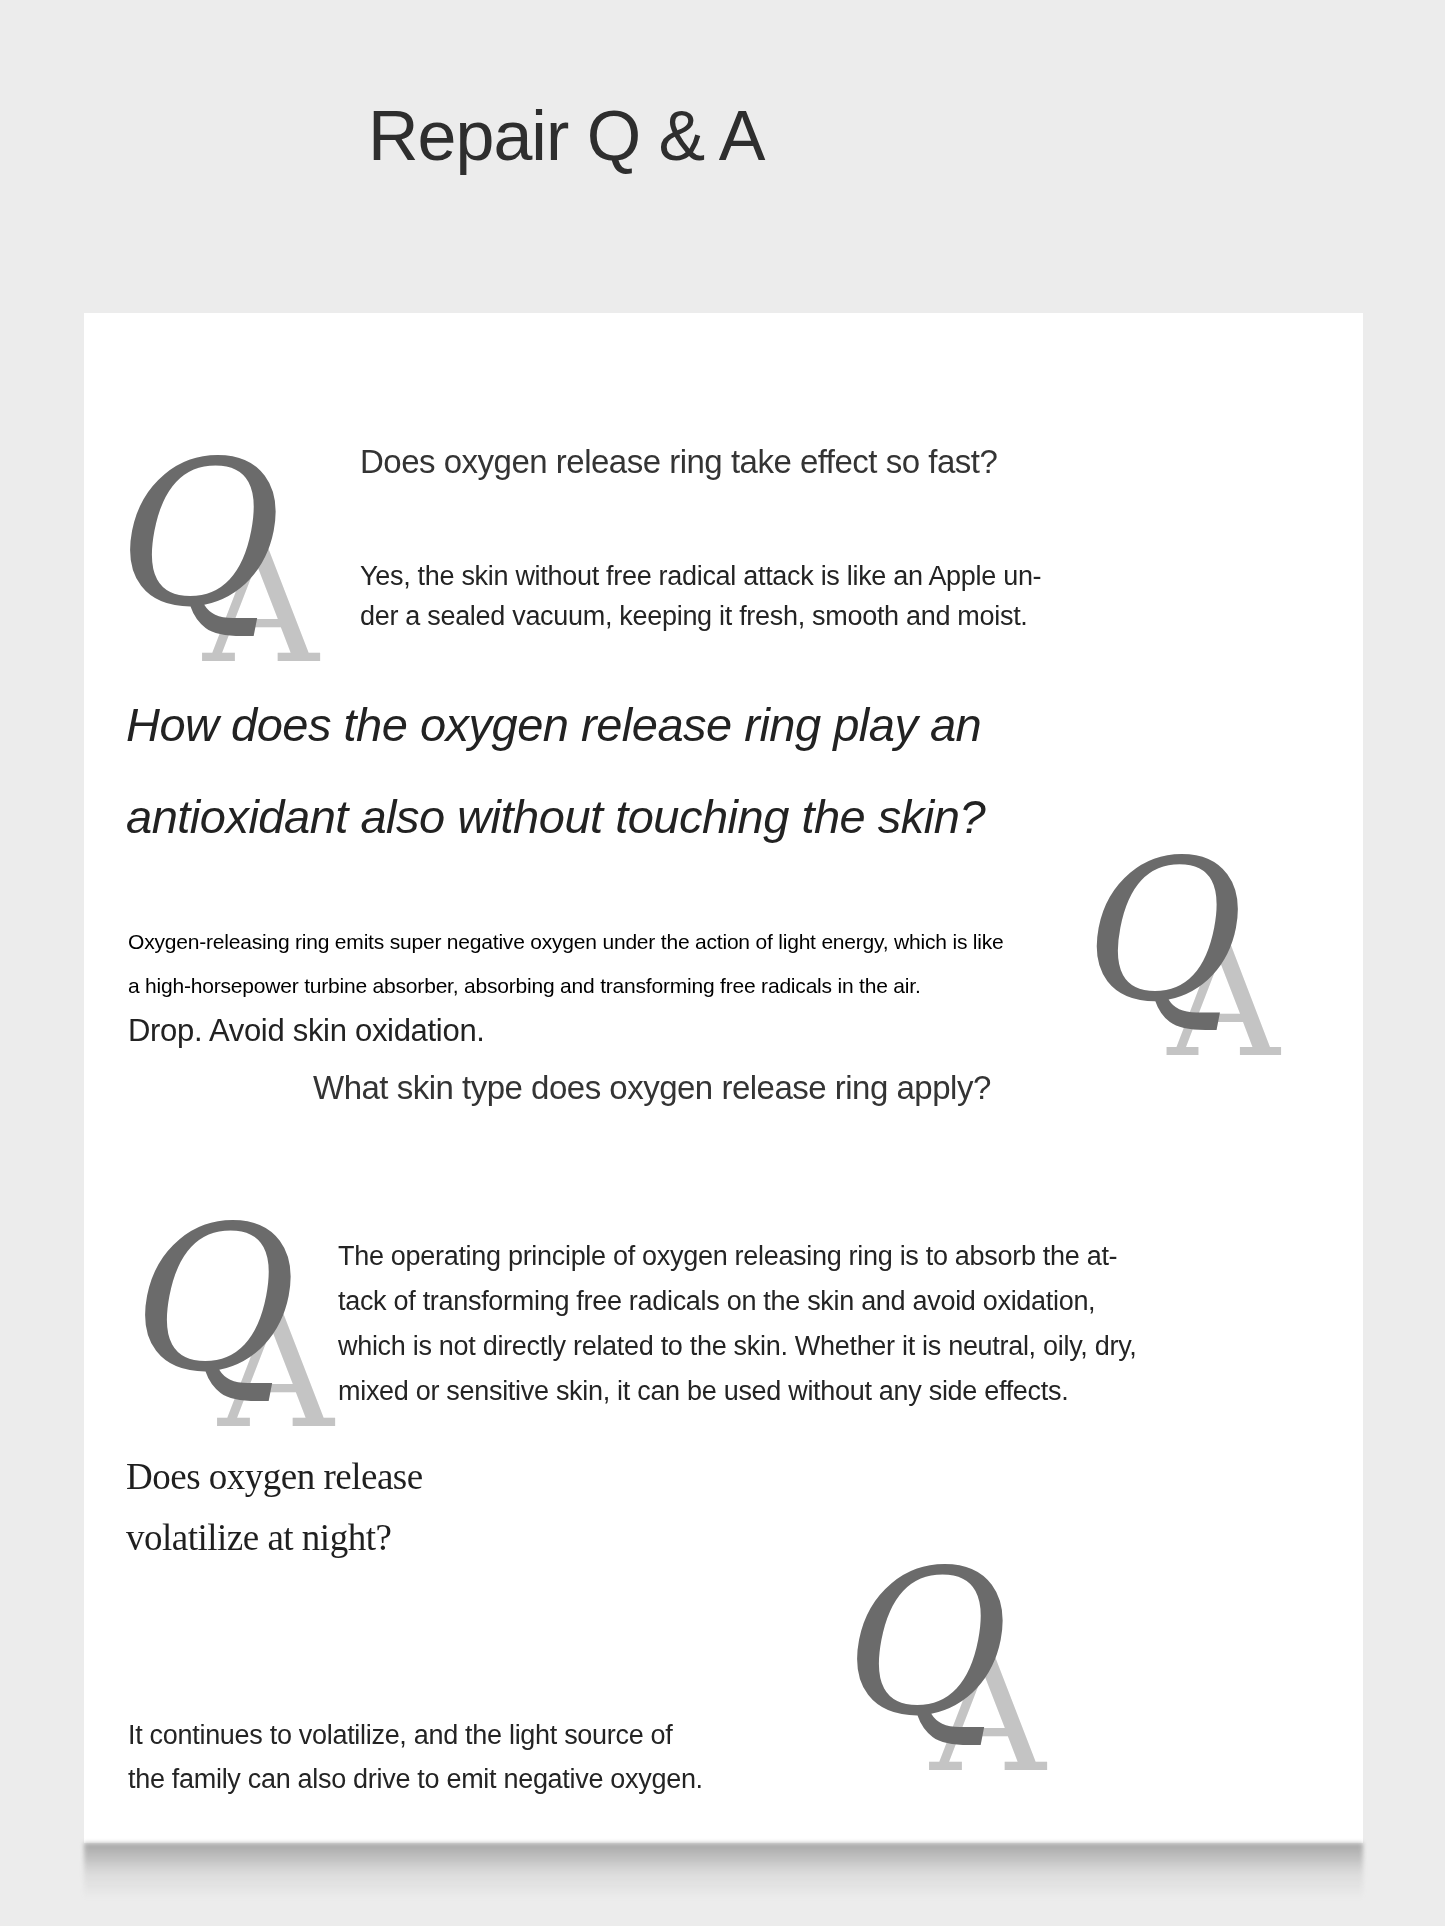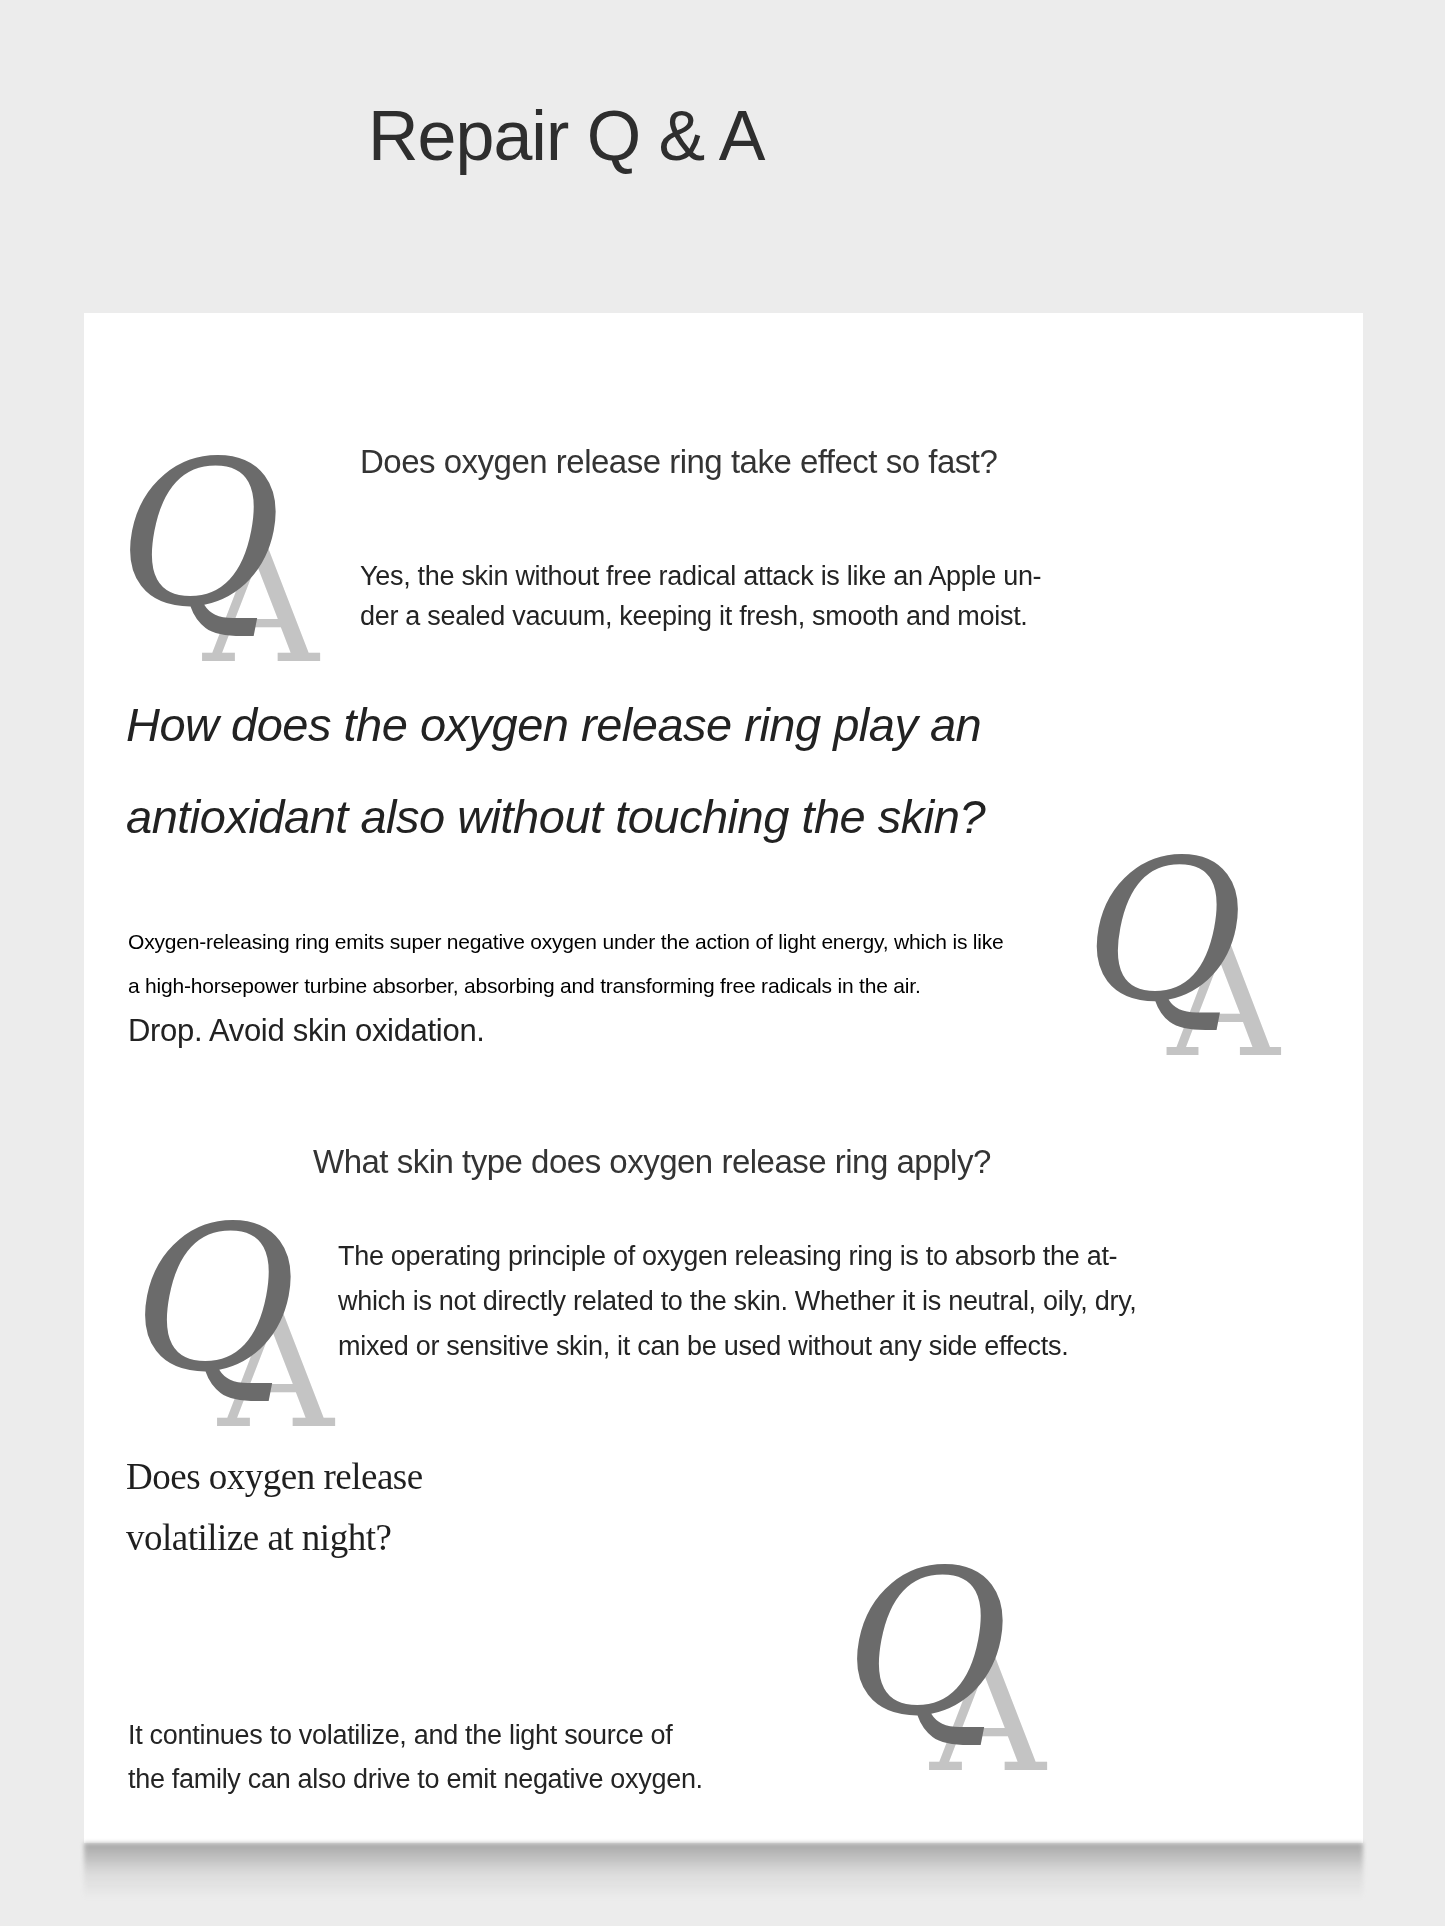--- a/index.html
+++ b/index.html
@@ -56,21 +56,21 @@
   .logo-2{left:1001px;top:535px;transform:scale(.97);transform-origin:top left;}
   .a2-small{
     position:absolute;left:44px;top:607px;
     font-size:21px;line-height:44px;color:#000000;
     letter-spacing:-0.2px;white-space:nowrap;
   }
   .a2-large{
     position:absolute;left:44px;top:700px;
     font-size:31px;color:#222222;letter-spacing:-0.3px;white-space:nowrap;
   }
-  .q3{left:229px;top:830px;text-align:right;}
+  .q3{left:229px;top:756px;text-align:right;}
   .logo-3{left:49px;top:900px;}
   .a3{left:254px;top:921px;line-height:45px;}
   .h4-block{
     position:absolute;left:42px;top:1133px;
     font-size:37px;line-height:61px;color:#1f1f1f;
     letter-spacing:-0.5px;white-space:nowrap;font-family:Liberation Serif, serif;
   }
   .logo-4{left:761px;top:1244px;}
   .a4{left:44px;top:1357px;line-height:44px;margin-top:43px;}
 </style>
@@ -107,20 +107,21 @@
     </div>
     <div class="a2-large">Drop. Avoid skin oxidation.</div>
 
     <div class="q-line q3">What skin type does oxygen release ring apply?</div>
     <div class="qa logo-3">
       <span class="a-letter">A</span>
       <span class="q-letter">Q</span>
     </div>
     <div class="ans a3">
       <div>The operating principle of oxygen releasing ring is to absorb the at-</div>
+      <div>tack of transforming free radicals on the skin and avoid oxidation,</div>
       <div>which is not directly related to the skin. Whether it is neutral, oily, dry,</div>
       <div>mixed or sensitive skin, it can be used without any side effects.</div>
     </div>
 
     <div class="h4-block">
       <div>Does oxygen release</div>
       <div>volatilize at night?</div>
     </div>
     <div class="qa logo-4">
       <span class="a-letter">A</span>

